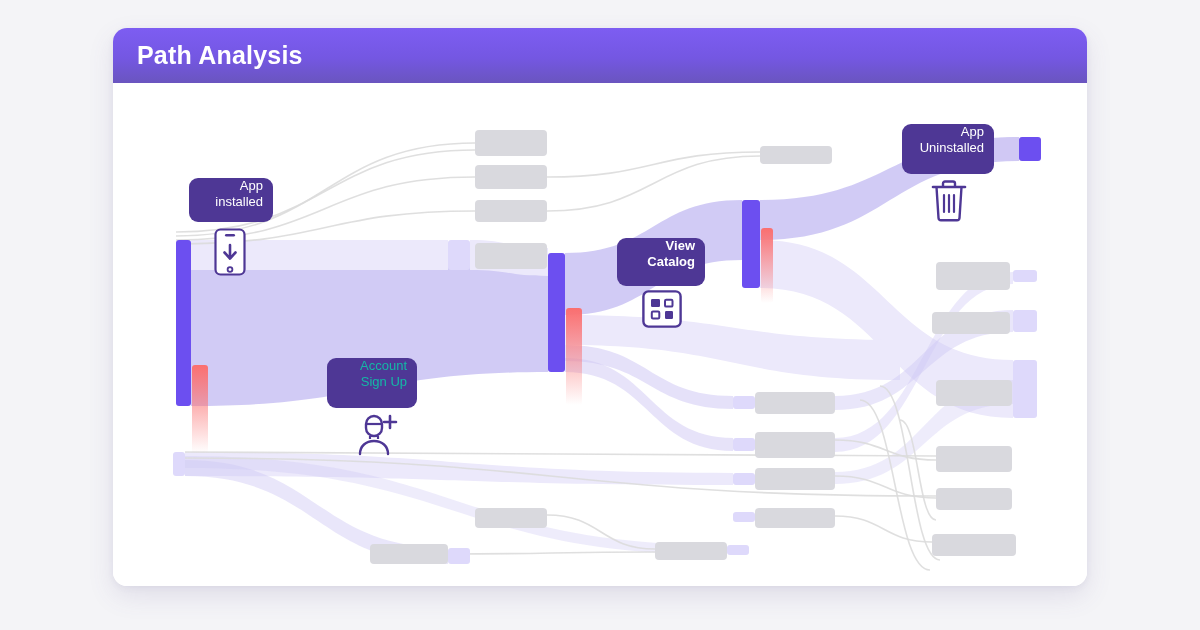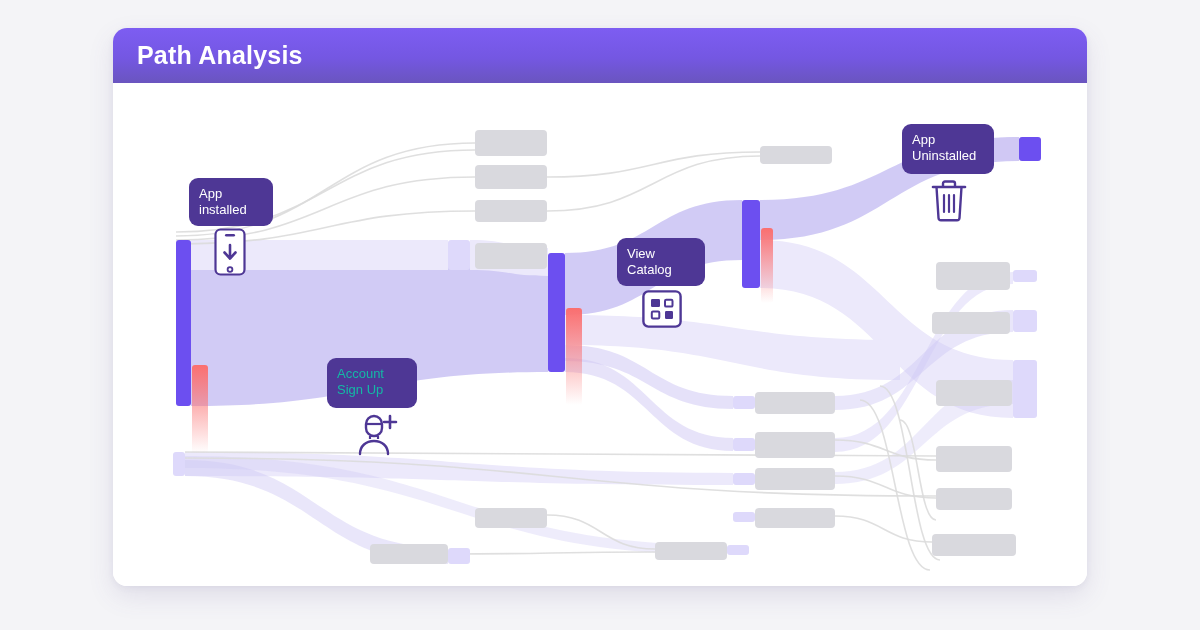--- a/index.html
+++ b/index.html
@@ -62,25 +62,25 @@
     top: 0;
     width: 974px;
     height: 503px;
     display: block;
   }
   .badge {
     position: absolute;
     background: #4e3795;
     border-radius: 9px;
     color: #ffffff;
-    text-align: left;
+    text-align: right;
     font-size: 13px;
     line-height: 16px;
     font-family: "Liberation Sans", sans-serif;
-    padding: 8px 10px;
+    padding: 0 10px;
     box-sizing: border-box;
     white-space: pre-line;
   }
   .badge-icon {
     position: absolute;
     color: #4e3795;
   }
 </style>
 </head>
 <body>
@@ -196,21 +196,21 @@
       <div class="badge-icon" id="icon-1" style="left: 239px; top: 327px;">
         <svg width="48" height="48" viewBox="0 0 48 48" fill="none">
           <path d="M14 14 a8 8 0 0 1 16 0 v4 a8 8 0 0 1 -16 0 z" stroke="#4e3795" stroke-width="2.4" fill="none"></path>
           <path d="M14.5 14 h15" stroke="#4e3795" stroke-width="2.2"></path>
           <path d="M18 26 v3 M26 26 v3" stroke="#4e3795" stroke-width="2.2"></path>
           <path d="M8 44 c0-8 6-13 14-13 c8 0 14 5 14 13" stroke="#4e3795" stroke-width="2.4" fill="none" stroke-linecap="round"></path>
           <path d="M38 6 v12 M32 12 h12" stroke="#4e3795" stroke-width="2.6" stroke-linecap="round"></path>
         </svg>
       </div>
 
-      <div class="badge" id="badge-2" style="left: 504px; top: 155px; width: 88px; min-height: 48px; background: rgb(78, 55, 149); color: rgb(255, 255, 255);">View
+      <div class="badge" id="badge-2" style="left: 504px; top: 155px; width: 88px; min-height: 48px; background: rgb(78, 55, 149); color: rgb(255, 255, 255); font-weight: bold;">View
 Catalog</div>
       <div class="badge-icon" id="icon-2" style="left: 529px; top: 207px;">
         <svg width="40" height="38" viewBox="0 0 40 38" fill="none">
           <rect x="1.4" y="1.4" width="37.2" height="35.2" rx="5" stroke="#4e3795" stroke-width="2.4" fill="#ffffff"></rect>
           <rect x="9" y="9" width="9" height="8" rx="1.2" fill="#4e3795"></rect>
           <rect x="23" y="9.8" width="7.5" height="6.8" rx="1.2" stroke="#4e3795" stroke-width="2" fill="none"></rect>
           <rect x="9.8" y="21.6" width="7.5" height="6.8" rx="1.2" stroke="#4e3795" stroke-width="2" fill="none"></rect>
           <rect x="23" y="21" width="8" height="8" rx="1.2" fill="#4e3795"></rect>
         </svg>
       </div>

